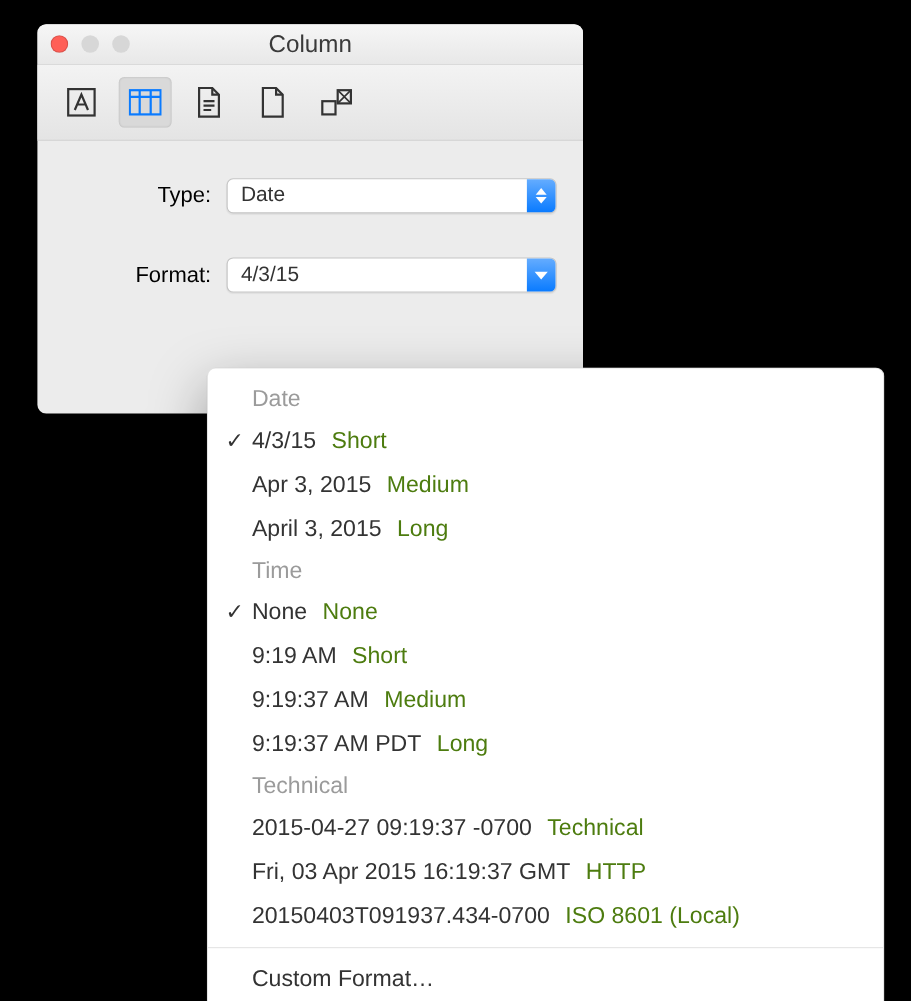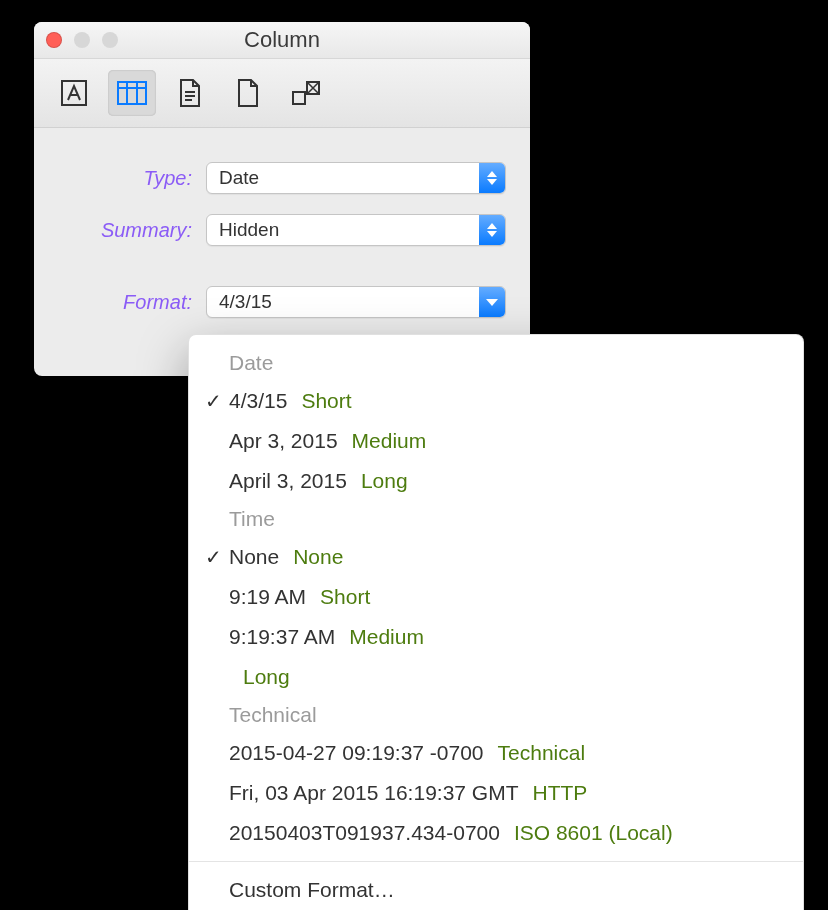--- a/index.html
+++ b/index.html
@@ -79,23 +79,22 @@
   .row {
     display: flex;
     align-items: center;
     margin-bottom: 20px;
   }
   .row.gap { margin-top: 40px; }
   .label {
     width: 160px;
     text-align: right;
     padding-right: 14px;
-    color: #8b5cf6;
+    color: #000000;
     font-size: 20px;
-    font-style: italic;
   }
   .select {
     position: relative;
     flex: 0 0 300px;
     height: 32px;
     background: #fff;
     border: 1px solid #c5c5c5;
     border-radius: 6px;
     box-shadow: 0 1px 1px rgba(0,0,0,0.05);
     display: flex;
@@ -234,27 +233,20 @@
   </div>
 
   <div class="form">
     <div class="row">
       <div class="label">Type:</div>
       <div class="select">
         <span>Date</span>
         <div class="stepper"></div>
       </div>
     </div>
-    <div class="row">
-      <div class="label">Summary:</div>
-      <div class="select">
-        <span>Hidden</span>
-        <div class="stepper"></div>
-      </div>
-    </div>
     <div class="row gap">
       <div class="label">Format:</div>
       <div class="select combo">
         <span>4/3/15</span>
         <div class="stepper"></div>
       </div>
     </div>
   </div>
 </div>
 
@@ -281,20 +273,21 @@
     </div>
     <div class="item">
       <span class="opt-primary">9:19 AM</span>
       <span class="opt-secondary">Short</span>
     </div>
     <div class="item">
       <span class="opt-primary">9:19:37 AM</span>
       <span class="opt-secondary">Medium</span>
     </div>
     <div class="item">
+      <span class="opt-primary">9:19:37 AM PDT</span>
       <span class="opt-secondary">Long</span>
     </div>
     <div class="section-head">Technical</div>
     <div class="item">
       <span class="opt-primary">2015-04-27 09:19:37 -0700</span>
       <span class="opt-secondary">Technical</span>
     </div>
     <div class="item">
       <span class="opt-primary">Fri, 03 Apr 2015 16:19:37 GMT</span>
       <span class="opt-secondary">HTTP</span>

